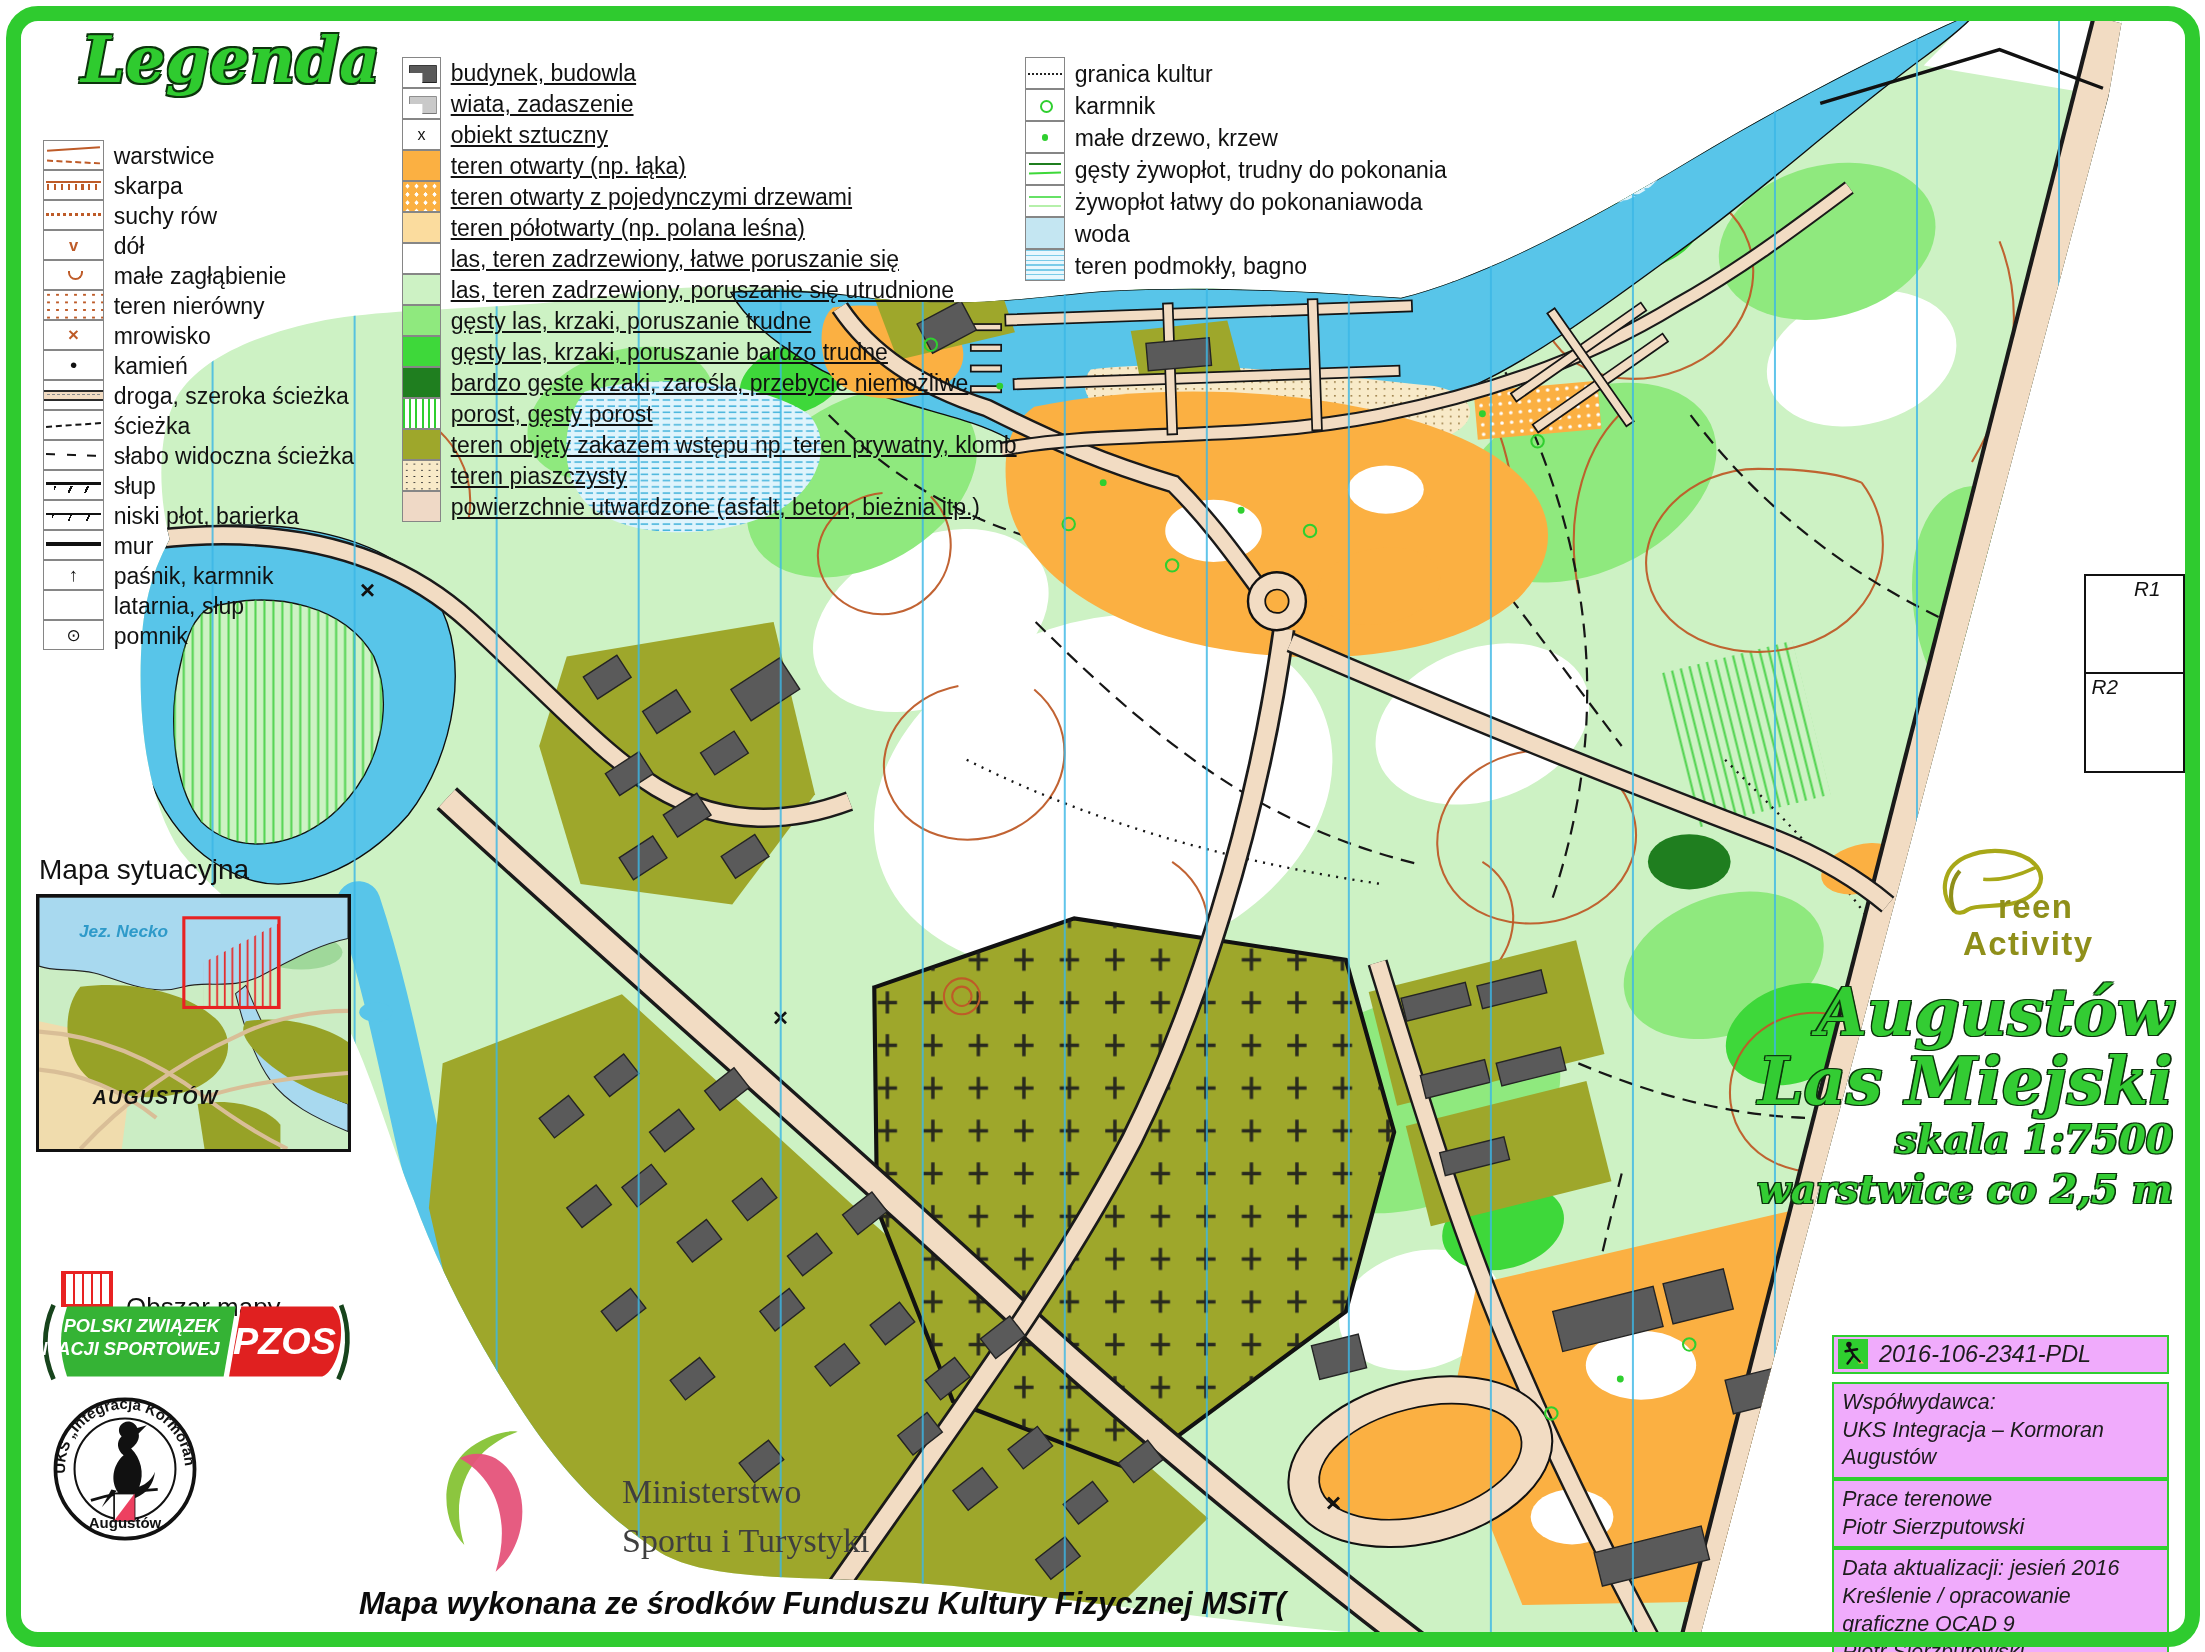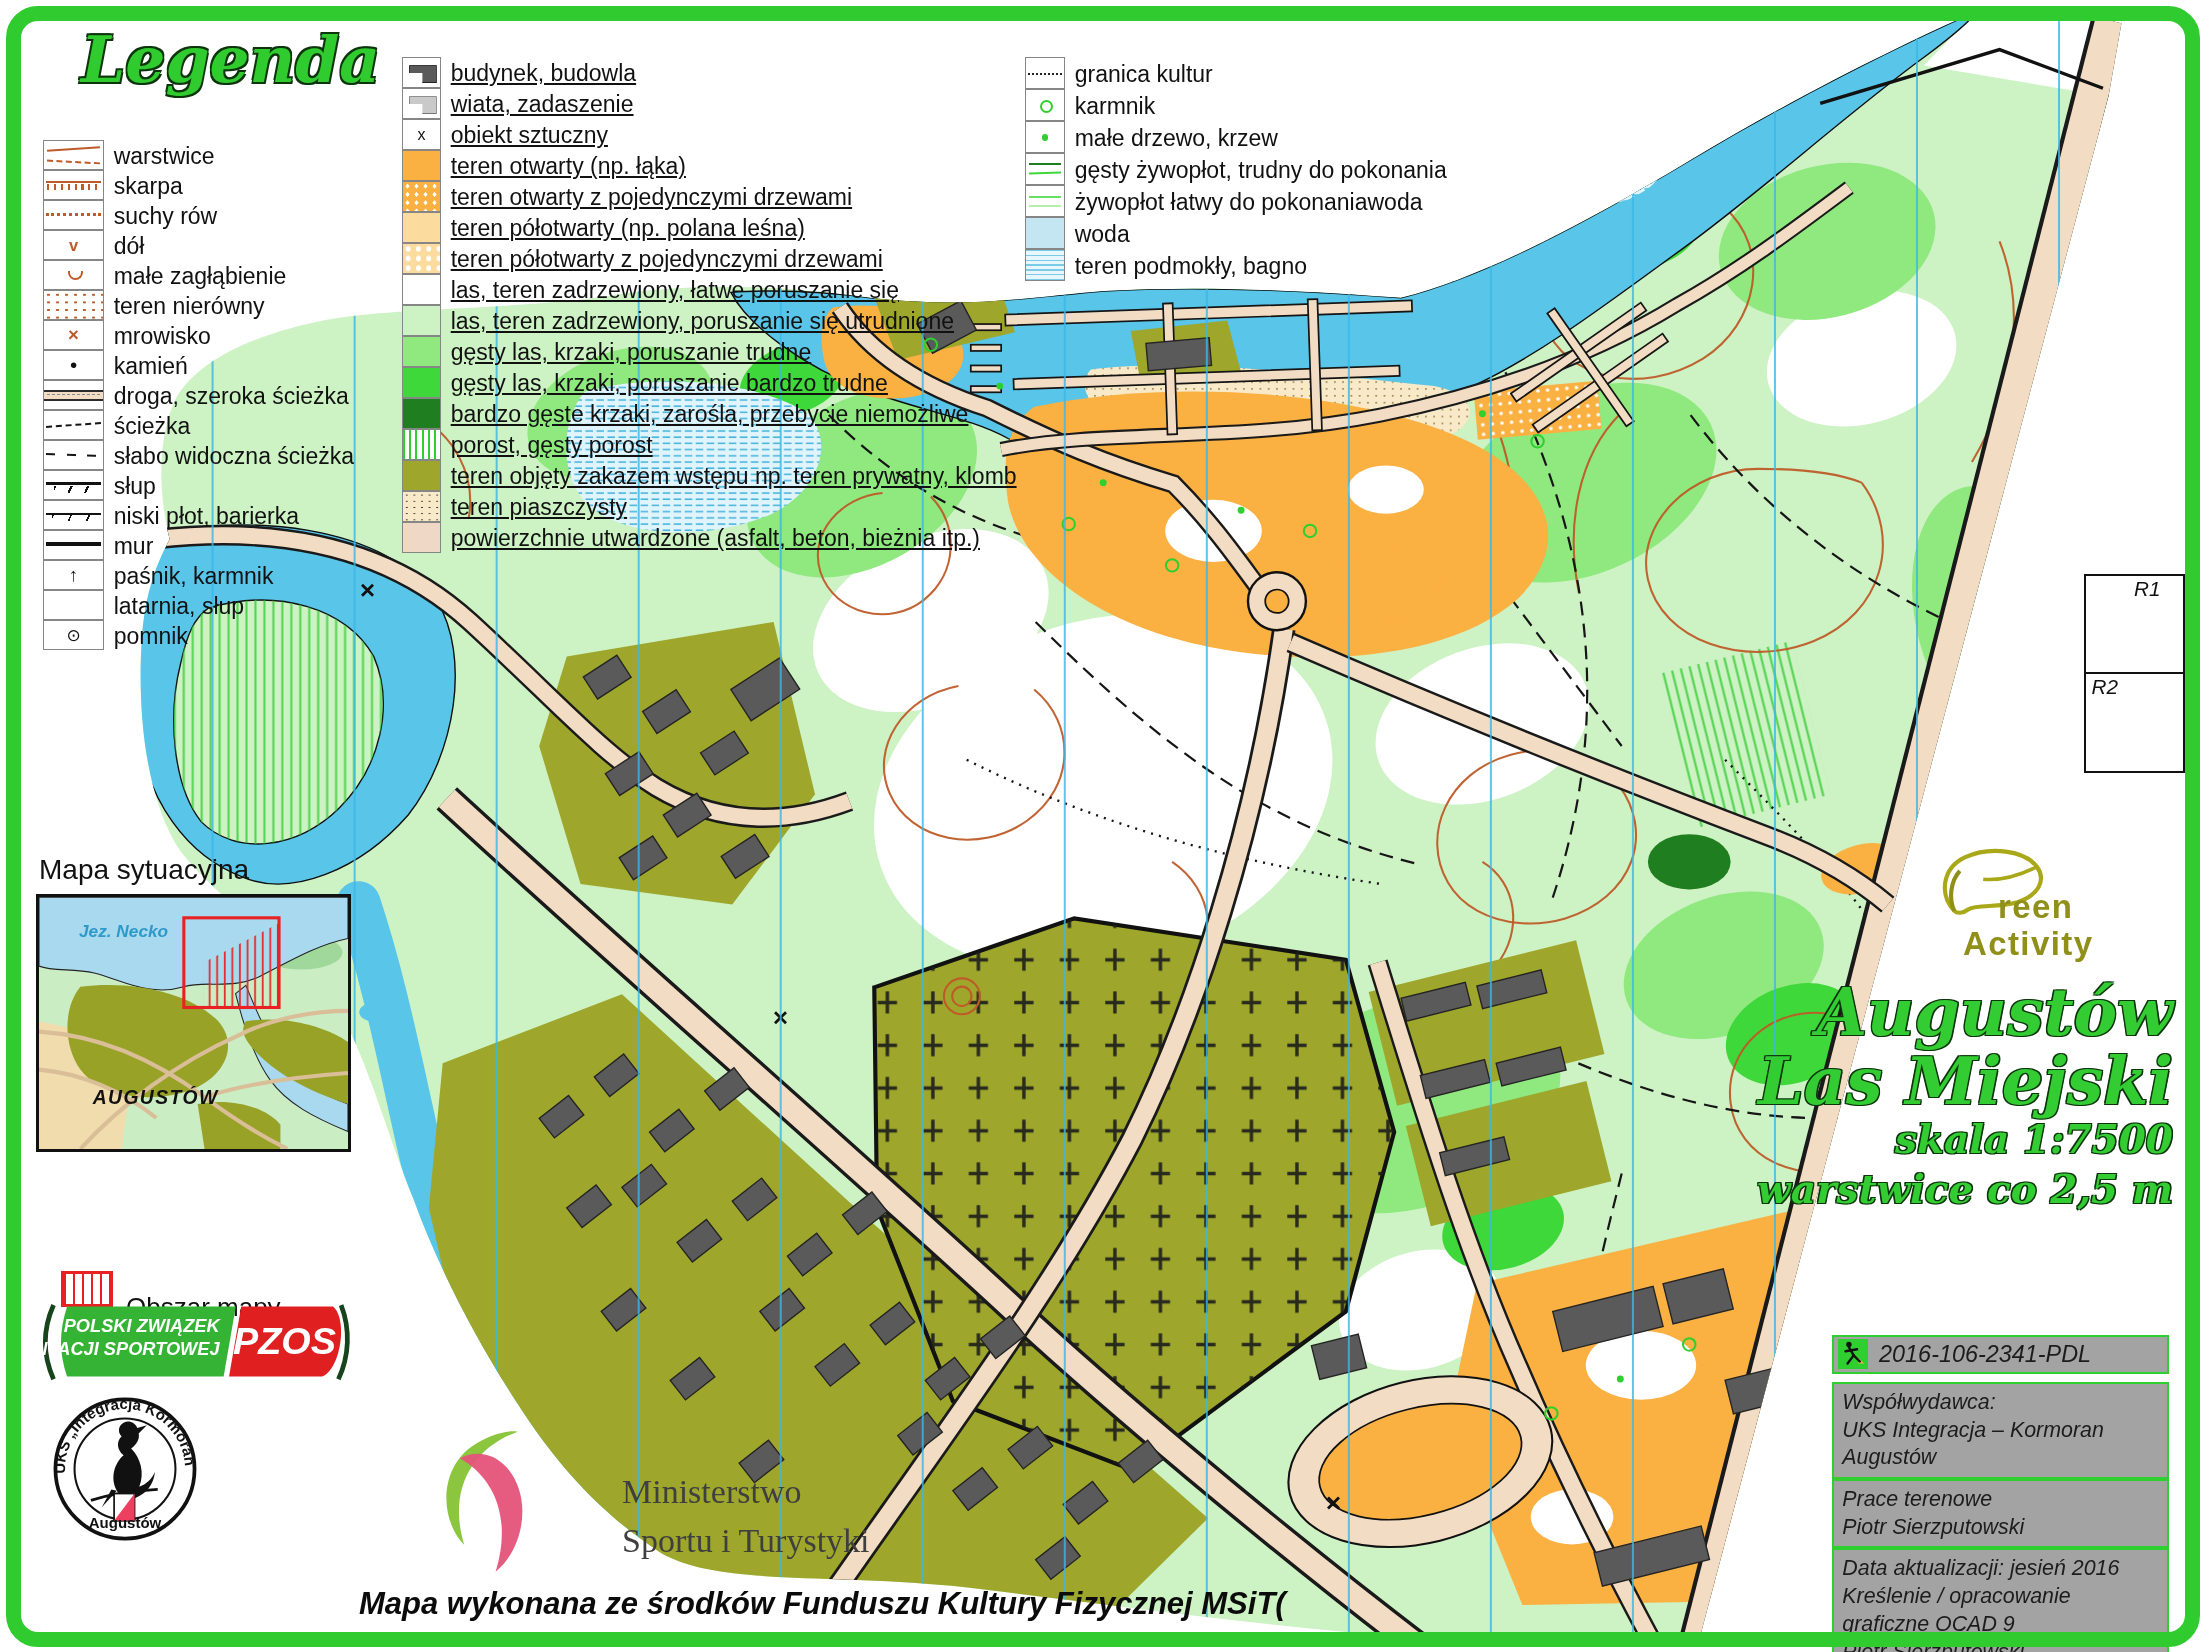--- a/index.html
+++ b/index.html
@@ -120,21 +120,21 @@
   .title-scale{font-size:39px;}
   .title-contours{font-size:39px;margin-top:4.1px;}
   
   .rbox{position:absolute;left:2084px;width:101px;height:101px;border:2.8px solid #111;
       background:#fff;box-sizing:border-box;z-index:10;font:italic 20.7px "Liberation Sans",sans-serif;
       padding:1.4px 5.5px;}
   .rbox.r1{top:574px;padding-left:48px;} .rbox.r2{top:672px;}
   
   .credits{position:absolute;left:1832px;top:1335px;width:337px;z-index:10;
       display:flex;flex-direction:column;gap:8.3px;}
-  .credit-box{border:2.4px solid #2FCF2F;background:#a3a3a3;box-sizing:border-box;
+  .credit-box{border:2.4px solid #2FCF2F;background:#f0abfc;box-sizing:border-box;
       font:italic 21.4px "Liberation Sans",sans-serif;color:#1c1c1c;
       padding:4.8px 8.3px;line-height:1.3;}
   .credit-box.code{display:flex;align-items:center;gap:11px;padding:2.1px 4.1px;font-size:23.4px;}
   .runner{width:30px;height:30px;flex:none;display:block;}
   
   .footer{position:absolute;left:359px;top:1586px;z-index:10;
       font:bold italic 31px "Liberation Sans",sans-serif;color:#0b0b0b;}
 </style>
 </head>
 <body>
@@ -527,26 +527,20 @@
       </span>
       <span class="llabel">teren otwarty z pojedynczymi drzewami</span>
     </div>
     <div class="lrow">
       <span class="sw sw-polotwarty">
         <i></i>
       </span>
       <span class="llabel">teren półotwarty (np. polana leśna)</span>
     </div>
     <div class="lrow">
-      <span class="sw sw-polotwarty-drzewa">
-        <i></i>
-      </span>
-      <span class="llabel">teren półotwarty z pojedynczymi drzewami</span>
-    </div>
-    <div class="lrow">
       <span class="sw sw-las-latwy">
         <i></i>
       </span>
       <span class="llabel">las, teren zadrzewiony, łatwe poruszanie się</span>
     </div>
     <div class="lrow">
       <span class="sw sw-las-utrudniony">
         <i></i>
       </span>
       <span class="llabel">las, teren zadrzewiony, poruszanie się utrudnione</span>

